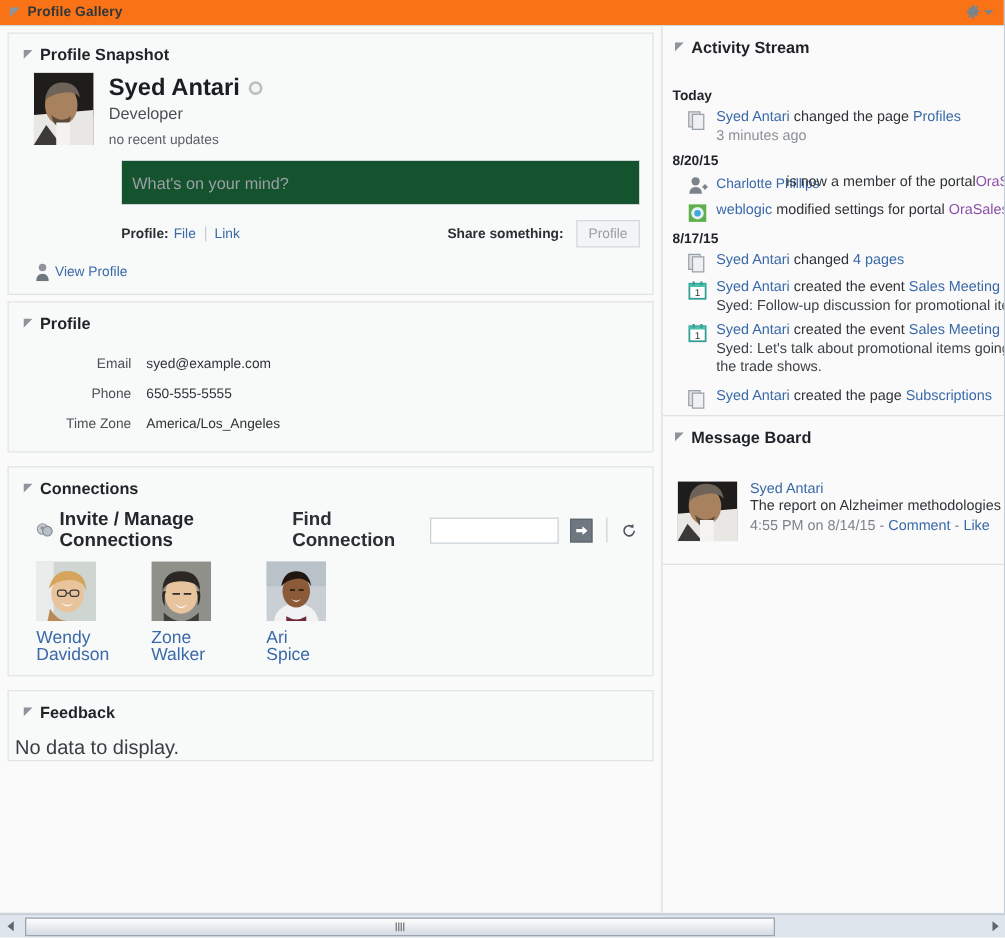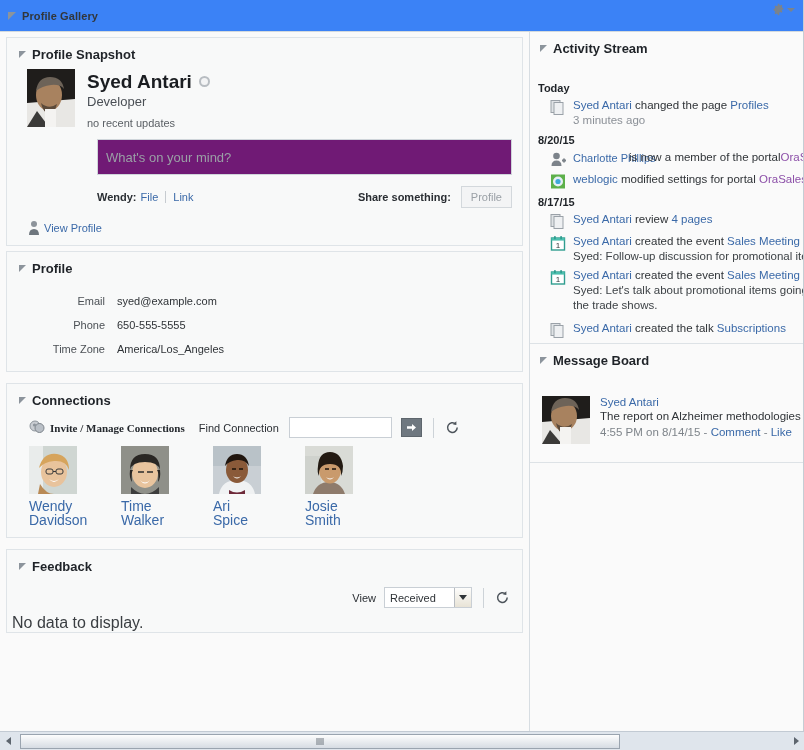--- a/index.html
+++ b/index.html
@@ -25,22 +25,22 @@
     position: absolute;
     left: 0; top: 0;
     width: 804px; height: 731px;
     background: #f7f8f8;
     border: 1px solid #c5cdd4;
     border-left: none;
     border-top: none;
   }
   .titlebar {
     position: relative;
-    height: 32px;
-    background: #3b82f6;
+    height: 21px;
+    background: #f97316;
     border-bottom: 1px solid #d3dade;
     display: flex;
     align-items: center;
     padding-left: 8px;
     text-align: right;
   }
   .disc {
     width: 0; height: 0;
     border-left: 8px solid #8c949c;
     border-bottom: 8px solid transparent;
@@ -161,21 +161,21 @@
   .no-updates {
     font-size: 11px;
     color: #5a5f64;
     margin-top: 8px;
   }
 
   .compose-wrap { padding: 10px 0 0 78px; }
   .compose-box {
     width: 415px; height: 36px;
     border: 1px solid #cfd5da;
-    background: #701a75;
+    background: #14532d;
     color: #9aa0a6;
     font-size: 13px;
     padding: 9px 8px;
     font-family: "Liberation Sans", sans-serif;
     outline: none;
     resize: none;
     line-height: 18px;
   }
   .compose-box::placeholder { color: #9aa0a6; }
   .compose-row {
@@ -233,25 +233,24 @@
   .field-value { font-size: 11px; color: #2f3337; }
 
   
   .conn-toolbar {
     display: flex;
     align-items: center;
     padding: 2px 0 0 10px;
   }
   .conn-icon { width: 16px; height: 15px; margin-right: 5px; }
   .conn-manage {
-    font-size: 11px; font-weight: bold; color: #24282d;
-    cursor: pointer;
-    font-family: Liberation Serif, serif;
-  }
-  .find-lbl { font-size: 11px; color: #2b2f34; margin-left: 14px; }
+    font-size: 15px; font-weight: bold; color: #24282d;
+    cursor: pointer;
+  }
+  .find-lbl { font-size: 15px; color: #2b2f34; margin-left: 14px; font-weight: bold; }
   .find-input {
     width: 103px; height: 21px;
     border: 1px solid #c9cfd5;
     background: #ffffff;
     margin-left: 10px;
     font-size: 11px;
     padding: 0 4px;
     font-family: "Liberation Sans", sans-serif;
   }
   .go-btn {
@@ -479,21 +478,21 @@
               <div class="snapshot-info">
                 <span class="person-name">Syed Antari</span><span class="presence"></span>
                 <div class="person-title">Developer</div>
                 <div class="no-updates">no recent updates</div>
               </div>
             </div>
 
             <div class="compose-wrap">
               <textarea class="compose-box" placeholder="What's on your mind?" style=""></textarea>
               <div class="compose-row">
-                <span class="lbl-bold">Wendy:</span>
+                <span class="lbl-bold">Profile:</span>
                 <span style="width:4px"></span>
                 <a class="lnk">File</a>
                 <span class="vdiv"></span>
                 <a class="lnk">Link</a>
                 <span class="spacer"></span>
                 <span class="lbl-bold">Share something:</span>
                 <button class="publish-btn">Profile</button>
               </div>
             </div>
 
@@ -580,76 +579,48 @@
                     <rect width="48" height="48" fill="#8f9089"></rect>
                     <ellipse cx="24" cy="27" rx="13" ry="15" fill="#e8c49e"></ellipse>
                     <path d="M9 24 q0-16 15-16 t15 16 q-2-8-15-8 t-15 8z" fill="#2a2724"></path>
                     <path d="M9 24 q-1 8 2 12 q-1-10 1-12z" fill="#2a2724"></path>
                     <path d="M39 24 q1 8-2 12 q1-10-1-12z" fill="#2a2724"></path>
                     <path d="M10 41 q7 7 14 7 t14-7 l0 7 h-28z" fill="#3d3d3d"></path>
                     <path d="M17 26h6M26 26h6" stroke="#2b2b2b" stroke-width="1.4"></path>
                     <path d="M19 34 q5 5 10 0 q-5 7-10 0z" fill="#ffffff"></path>
                   </svg>
                 </div>
-                <div class="conn-name">Time Walker</div>
+                <div class="conn-name">Zone Walker</div>
               </div>
               <div class="conn-cell">
                 <div class="conn-thumb">
                   <svg viewBox="0 0 48 48" width="48" height="48">
                     <rect width="48" height="48" fill="#c9cfd4"></rect>
                     <rect x="0" y="0" width="48" height="20" fill="#b9c2c8"></rect>
                     <path d="M6 48 q3-14 18-14 t18 14z" fill="#f0f2f3"></path>
                     <path d="M16 44 q8 5 16 0 l0 4h-16z" fill="#6e2a3a"></path>
                     <ellipse cx="24" cy="24" rx="11" ry="13" fill="#8a5a39"></ellipse>
                     <path d="M12 20 q2-12 12-12 t12 12 q-4-7-12-6 t-12 6z" fill="#20160f"></path>
                     <path d="M19 23h4M26 23h4" stroke="#1a1208" stroke-width="1.3"></path>
                     <path d="M20 30 q4 3 8 0 q-4 5-8 0z" fill="#ffffff"></path>
                   </svg>
                 </div>
                 <div class="conn-name">Ari Spice</div>
               </div>
-              <div class="conn-cell">
-                <div class="conn-thumb">
-                  <svg viewBox="0 0 48 48" width="48" height="48">
-                    <rect width="48" height="48" fill="#d9dbd6"></rect>
-                    <rect x="0" y="10" width="16" height="38" fill="#cfd2cd"></rect>
-                    <path d="M8 48 q4-12 16-12 t16 12z" fill="#8e7b6c"></path>
-                    <ellipse cx="25" cy="24" rx="11" ry="13.5" fill="#c99a6c"></ellipse>
-                    <path d="M13 20 q1-14 12-14 t13 14 q0 6-2 10 q1-12-11-12 t-11 12 q-2-4-1-10z" fill="#231a12"></path>
-                    <path d="M20 23h4M27 23h4" stroke="#1a130c" stroke-width="1.3"></path>
-                    <path d="M21 31 q4 3 8 0 q-4 5-8 0z" fill="#ffffff"></path>
-                  </svg>
-                </div>
-                <div class="conn-name">Josie Smith</div>
-              </div>
             </div>
 
           </div>
         </div>
 
         <div class="panel fb-panel" style="margin-top:11px">
           <div class="panel-head">
             <span class="disc small"></span>
             <span class="panel-title">Feedback</span>
           </div>
           <div class="panel-body" style="padding:0 0 0 0">
-            <div class="fb-row">
-              <span class="fb-lbl">View</span>
-              <div class="select-box">
-                <span class="select-val">Received</span>
-                <span class="select-arrow">
-                  <span style="width:0;height:0;border-left:4px solid transparent;border-right:4px solid transparent;border-top:5px solid #2f3337;display:block"></span>
-                </span>
-              </div>
-              <span class="sep-bar"></span>
-              <svg class="refresh-btn" viewBox="0 0 15 15">
-                <path d="M12.2 7.6a4.8 4.8 0 1 1-1.5-3.5" fill="none" stroke="#4d545b" stroke-width="1.5"></path>
-                <path d="M11.4 1.2 L11.4 5 L7.7 4.2 Z" fill="#4d545b"></path>
-              </svg>
-            </div>
             <div class="no-data">No data to display.</div>
           </div>
         </div>
 
       </div>
 
       <div class="col-right">
 
         <div class="rpanel">
           <div class="panel-head">
@@ -692,21 +663,21 @@
               </svg>
               <div class="act-text"><a class="lnk">weblogic</a><span> modified settings for portal </span><a class="portal-lnk">OraSales</a></div>
             </div>
 
             <div class="day-hdr">8/17/15</div>
             <div class="act-item">
               <svg class="act-icon" viewBox="0 0 17 17">
                 <rect x="1" y="1.5" width="9" height="12" fill="#dfe2e5" stroke="#9aa1a8"></rect>
                 <rect x="4" y="3.5" width="9" height="12" fill="#eef0f2" stroke="#9aa1a8"></rect>
               </svg>
-              <div class="act-text"><a class="lnk">Syed Antari</a><span> review </span><a class="lnk">4 pages</a></div>
+              <div class="act-text"><a class="lnk">Syed Antari</a><span> changed </span><a class="lnk">4 pages</a></div>
             </div>
 
             <div class="act-item">
               <svg class="act-icon" viewBox="0 0 17 17">
                 <rect x="1.5" y="3" width="13" height="12" fill="#ffffff" stroke="#2f9d8f" stroke-width="1.4"></rect>
                 <rect x="1.5" y="3" width="13" height="2.6" fill="#4cbfae"></rect>
                 <rect x="4" y="1.2" width="1.8" height="3" fill="#2f9d8f"></rect>
                 <rect x="10.2" y="1.2" width="1.8" height="3" fill="#2f9d8f"></rect>
                 <text x="8" y="13" font-family="Liberation Sans, sans-serif" font-size="8" fill="#2f3337" text-anchor="middle">1</text>
               </svg>
@@ -728,21 +699,21 @@
                 <div class="act-text"><a class="lnk">Syed Antari</a><span> created the event </span><a class="lnk">Sales Meeting</a></div>
                 <div class="act-sub">Syed: Let's talk about promotional items going to the trade shows.</div>
               </div>
             </div>
 
             <div class="act-item" style="margin-top:8px">
               <svg class="act-icon" viewBox="0 0 17 17">
                 <rect x="1" y="1.5" width="9" height="12" fill="#dfe2e5" stroke="#9aa1a8"></rect>
                 <rect x="4" y="3.5" width="9" height="12" fill="#eef0f2" stroke="#9aa1a8"></rect>
               </svg>
-              <div class="act-text"><a class="lnk">Syed Antari</a><span> created the talk </span><a class="lnk">Subscriptions</a></div>
+              <div class="act-text"><a class="lnk">Syed Antari</a><span> created the page </span><a class="lnk">Subscriptions</a></div>
             </div>
 
           </div>
           <div class="rpanel-sep"></div>
         </div>
 
         <div class="rpanel">
           <div class="panel-head">
             <span class="disc small"></span>
             <span class="panel-title">Message Board</span>

